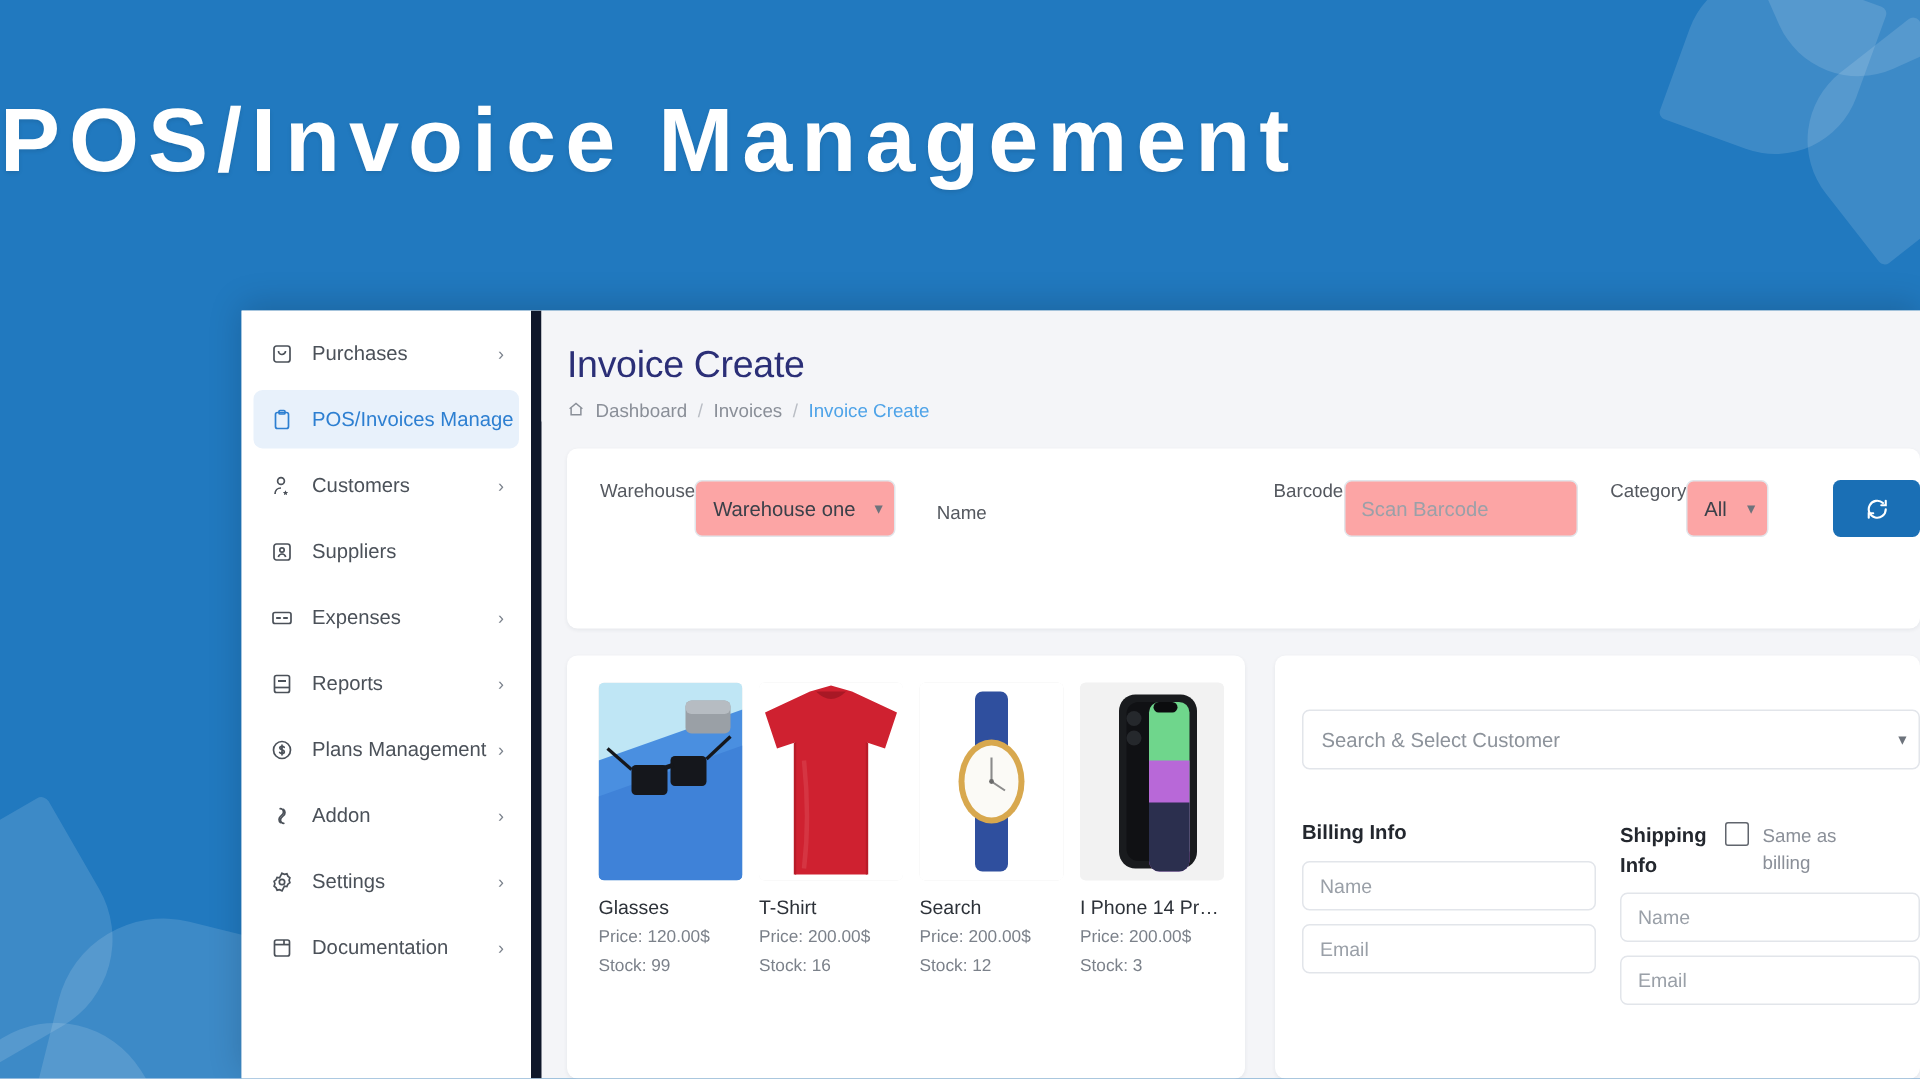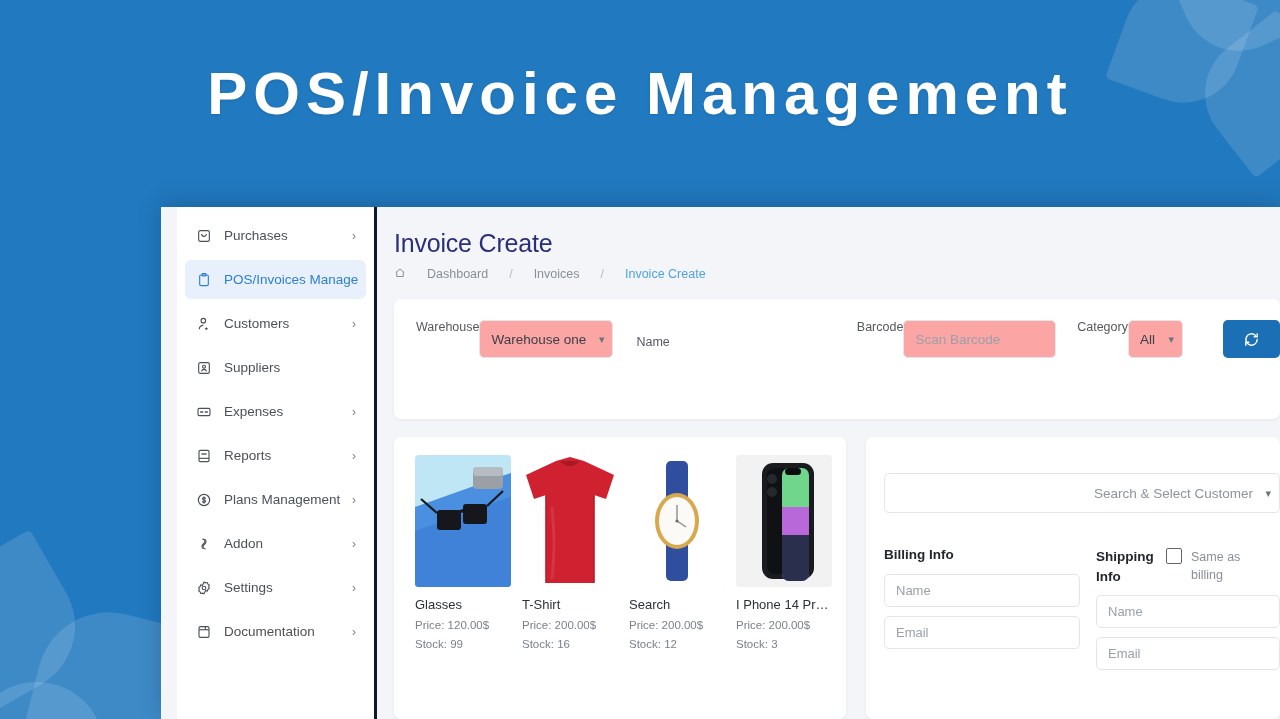--- a/index.html
+++ b/index.html
@@ -20,21 +20,21 @@
   .p1 { width: 120px; height: 120px; top: -18px; right: 38px; transform: rotate(20deg); }
   .p2 { width: 120px; height: 120px; top: 34px; right: -46px; transform: rotate(-38deg); }
   .p3 { width: 120px; height: 120px; top: -70px; right: -20px; transform: rotate(66deg); }
   .p4 { width: 150px; height: 150px; bottom: -44px; left: 36px; transform: rotate(14deg); }
   .p5 { width: 140px; height: 140px; bottom: 24px; left: -66px; transform: rotate(-30deg); }
   .p6 { width: 140px; height: 140px; bottom: -104px; left: -34px; transform: rotate(58deg); }
 
   
   .hero {
     position: absolute; top: 0; left: 0; right: 0; height: 187px;
-    display: flex; align-items: center; justify-content: center;
+    display: flex; align-items: center; 
   }
   .hero-title {
     color: #ffffff;
     font-size: 60px;
     font-weight: 700;
     letter-spacing: 6px;
     white-space: nowrap;
     text-shadow: 0 1px 3px rgba(0,0,0,0.10);
   }
 
@@ -46,24 +46,23 @@
     background: #f4f5f8;
     display: flex;
     overflow: hidden;
     box-shadow: 0 -4px 22px rgba(0,0,0,0.18);
   }
 
   
   .sidebar {
     width: 200px; flex: 0 0 200px;
     background: #ffffff;
-    border-right: 3px solid #0f172a;
+    border-right: 7px solid #0f172a;
     padding-top: 4px;
     overflow: hidden;
-    margin-left: 16px;
   }
   .nav-item {
     display: flex; align-items: center;
     height: 39px;
     margin: 5px 8px;
     padding: 0 10px;
     border-radius: 6px;
     color: #4b5159;
     font-size: 13.5px;
     cursor: pointer;
@@ -83,21 +82,21 @@
   }
   .nav-item.active .nav-label { color: #2d7fd1; }
 
   
   .main { flex: 1 1 auto; min-width: 0; display: flex; flex-direction: column; }
   .main-head { padding: 22px 0 0 17px; background: #f4f5f8; }
   .page-title {
     font-size: 25px; color: #2b2f77; font-weight: 400; letter-spacing: -0.2px;
   }
   .crumbs {
-    margin-top: 9px; display: flex; gap: 21px;
+    margin-top: 9px; display: flex; gap: 7px;
     font-size: 12.5px; color: #8a8f98;
   }
   .crumb-home svg { width: 12px; height: 12px; display: block; }
   .crumb-sep { color: #b9bdc4; }
   .crumb-cur { color: #4ea3e8; }
   .card {
     background: #fff; border-radius: 7px;
     box-shadow: 0 1px 3px rgba(30,40,60,0.07);
   }
   .filter-card { margin: 18px 0 0 17px; height: 120px; padding: 21px 0 0 22px; }
@@ -156,21 +155,20 @@
     width: 16px; height: 16px; border: 1.6px solid #60656d; border-radius: 2px;
     background: #fff; flex: 0 0 16px; cursor: pointer;
   }
   .walkin-lbl { font-size: 13px; color: #3b4049; white-space: nowrap; }
   .cust-select-wrap { position: relative; margin-top: 14px; margin-right: 0; }
   .cust-select {
     width: 100%; height: 40px; border: 1px solid #e2e5ea; border-radius: 5px;
     background: #fff; padding: 0 26px 0 12px; font-size: 13.5px; color: #8d939b;
     appearance: none; -webkit-appearance: none;
     font-family: "Liberation Sans", sans-serif;
-    text-align: right;
   }
   .info-row { display: flex; gap: 16px; margin-top: 34px; }
   .billing { width: 196px; flex: 0 0 196px; }
   .shipping { flex: 1 1 auto; min-width: 0; }
   .sec-title { font-size: 13.5px; color: #23272e; font-weight: bold; }
   .ship-head { display: flex; align-items: flex-start; gap: 10px; }
   .ship-title { font-size: 13.5px; color: #23272e; font-weight: bold; width: 60px; line-height: 1.45; }
   .same-as { display: flex; align-items: flex-start; gap: 9px; margin-top: 1px; }
   .same-lbl { font-size: 12.5px; color: #8a8f98; line-height: 1.45; width: 54px; }
   .mini-inp {

